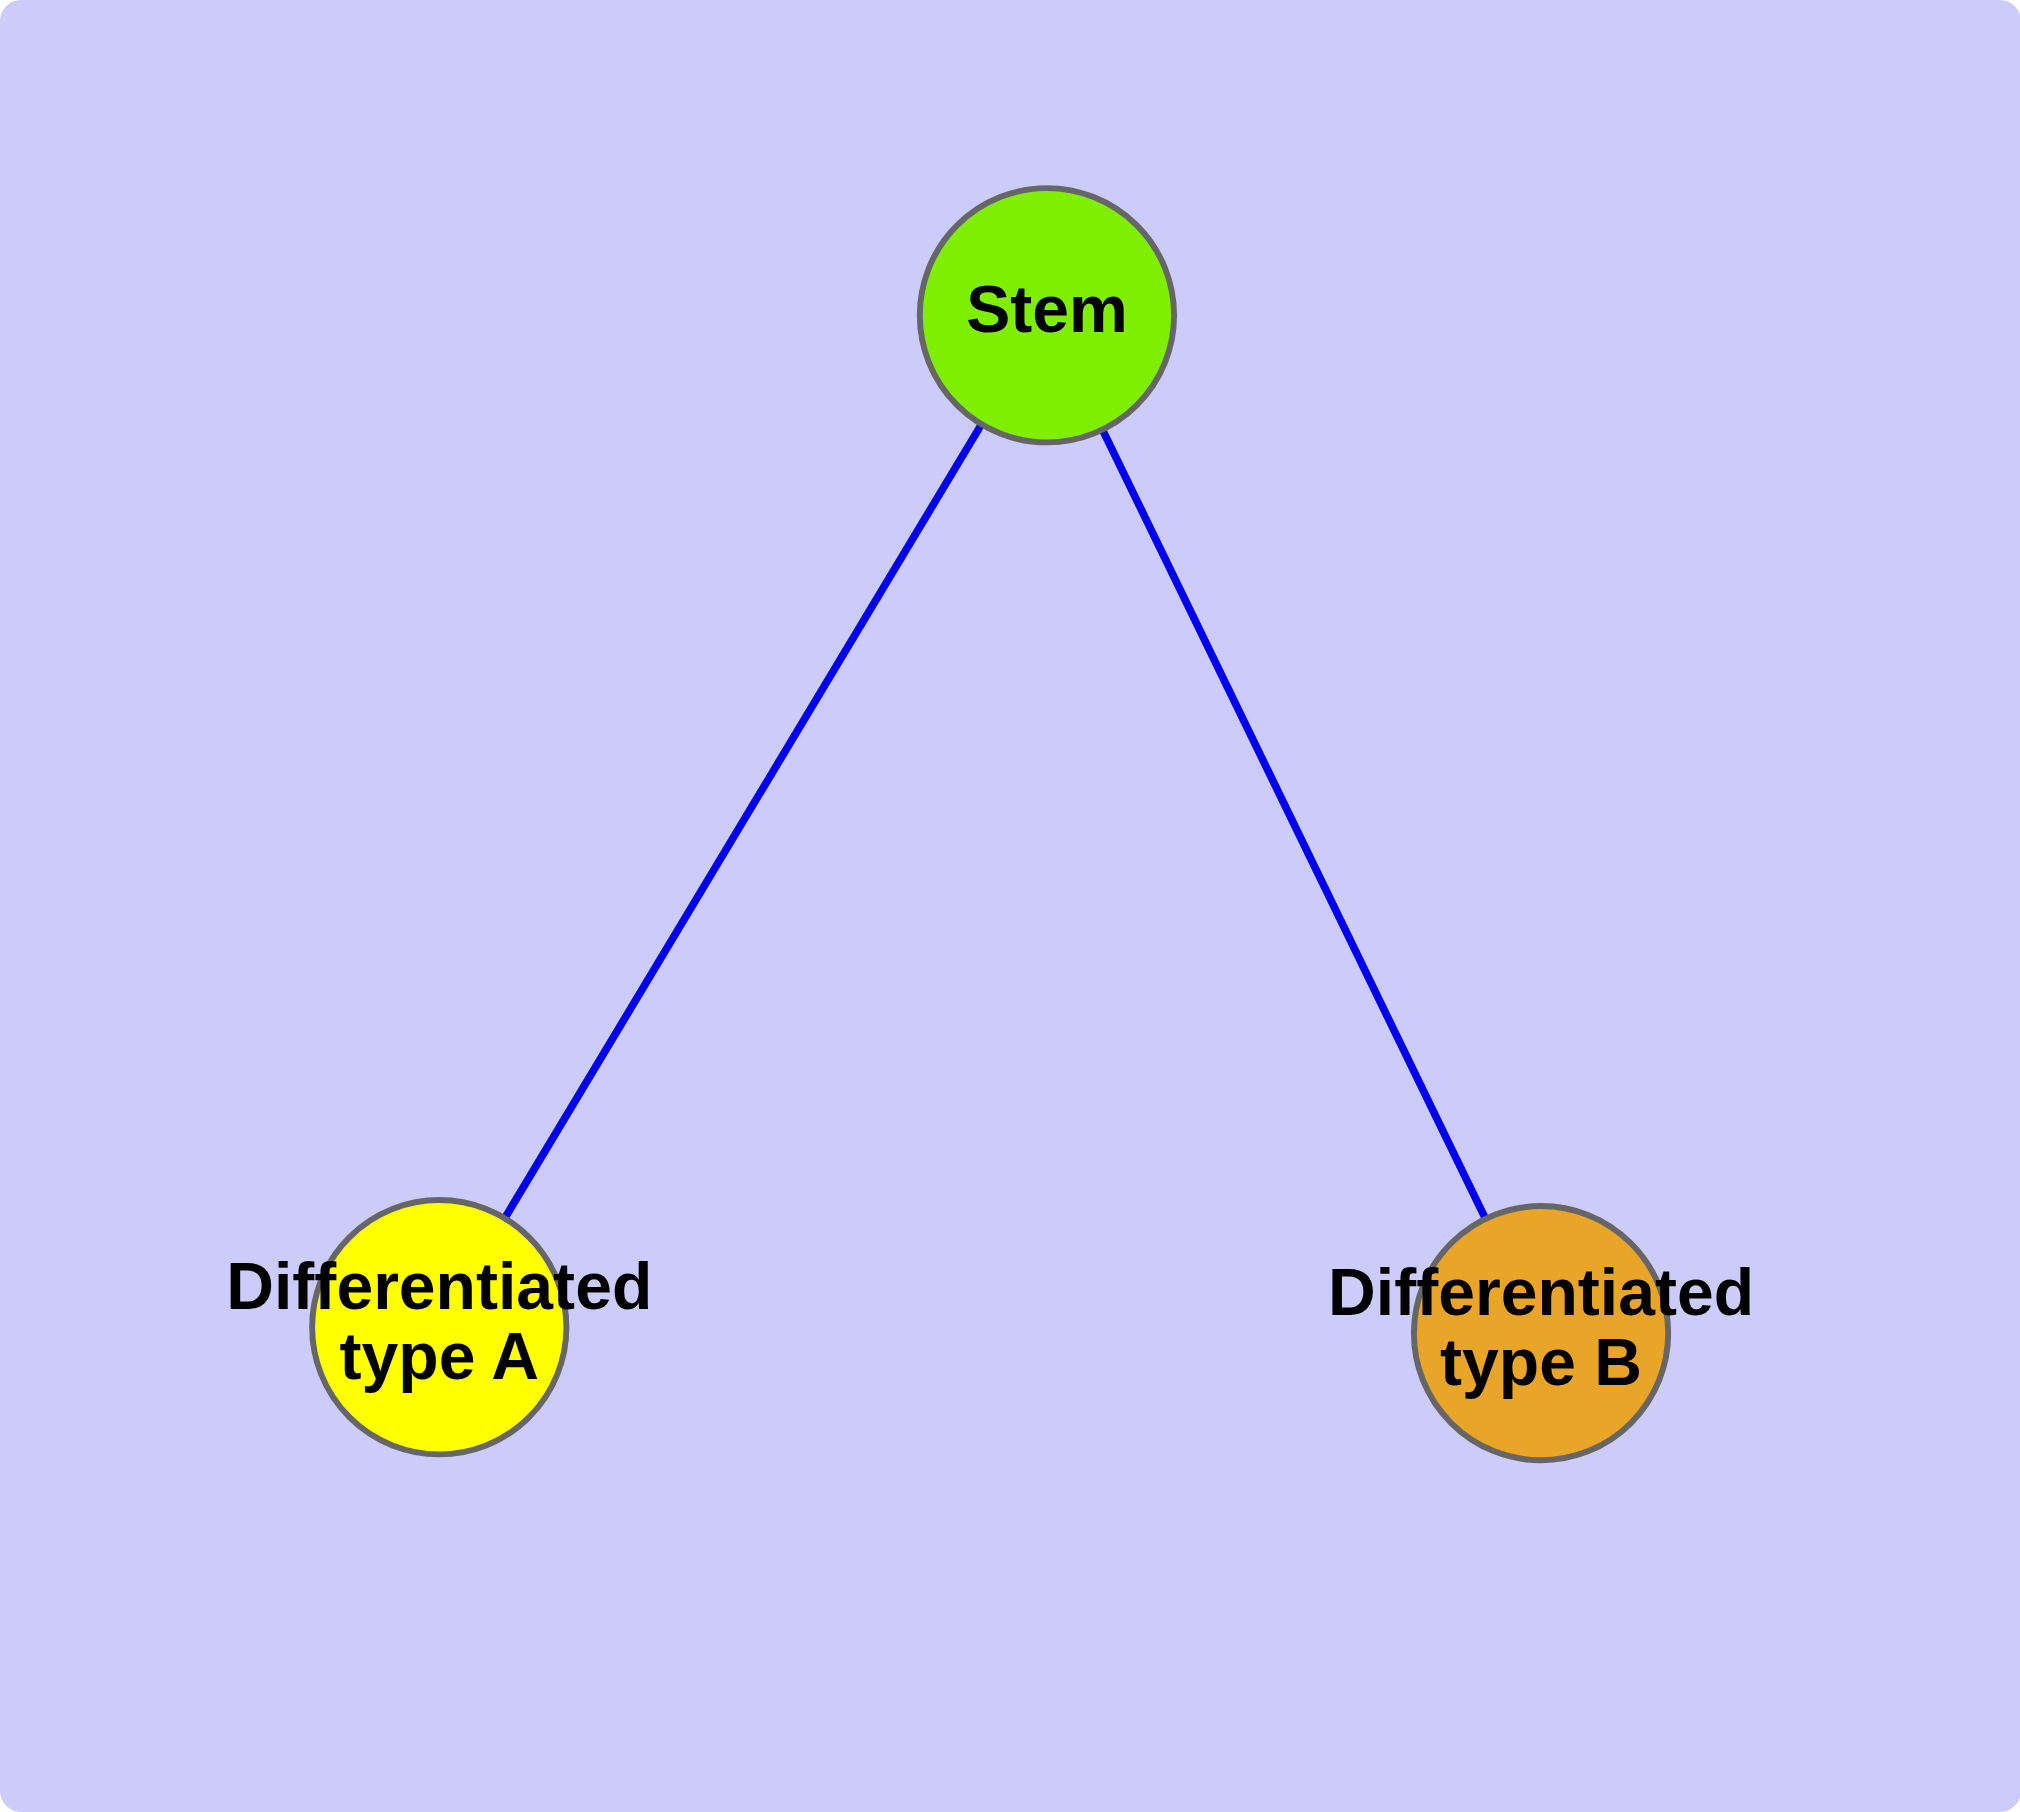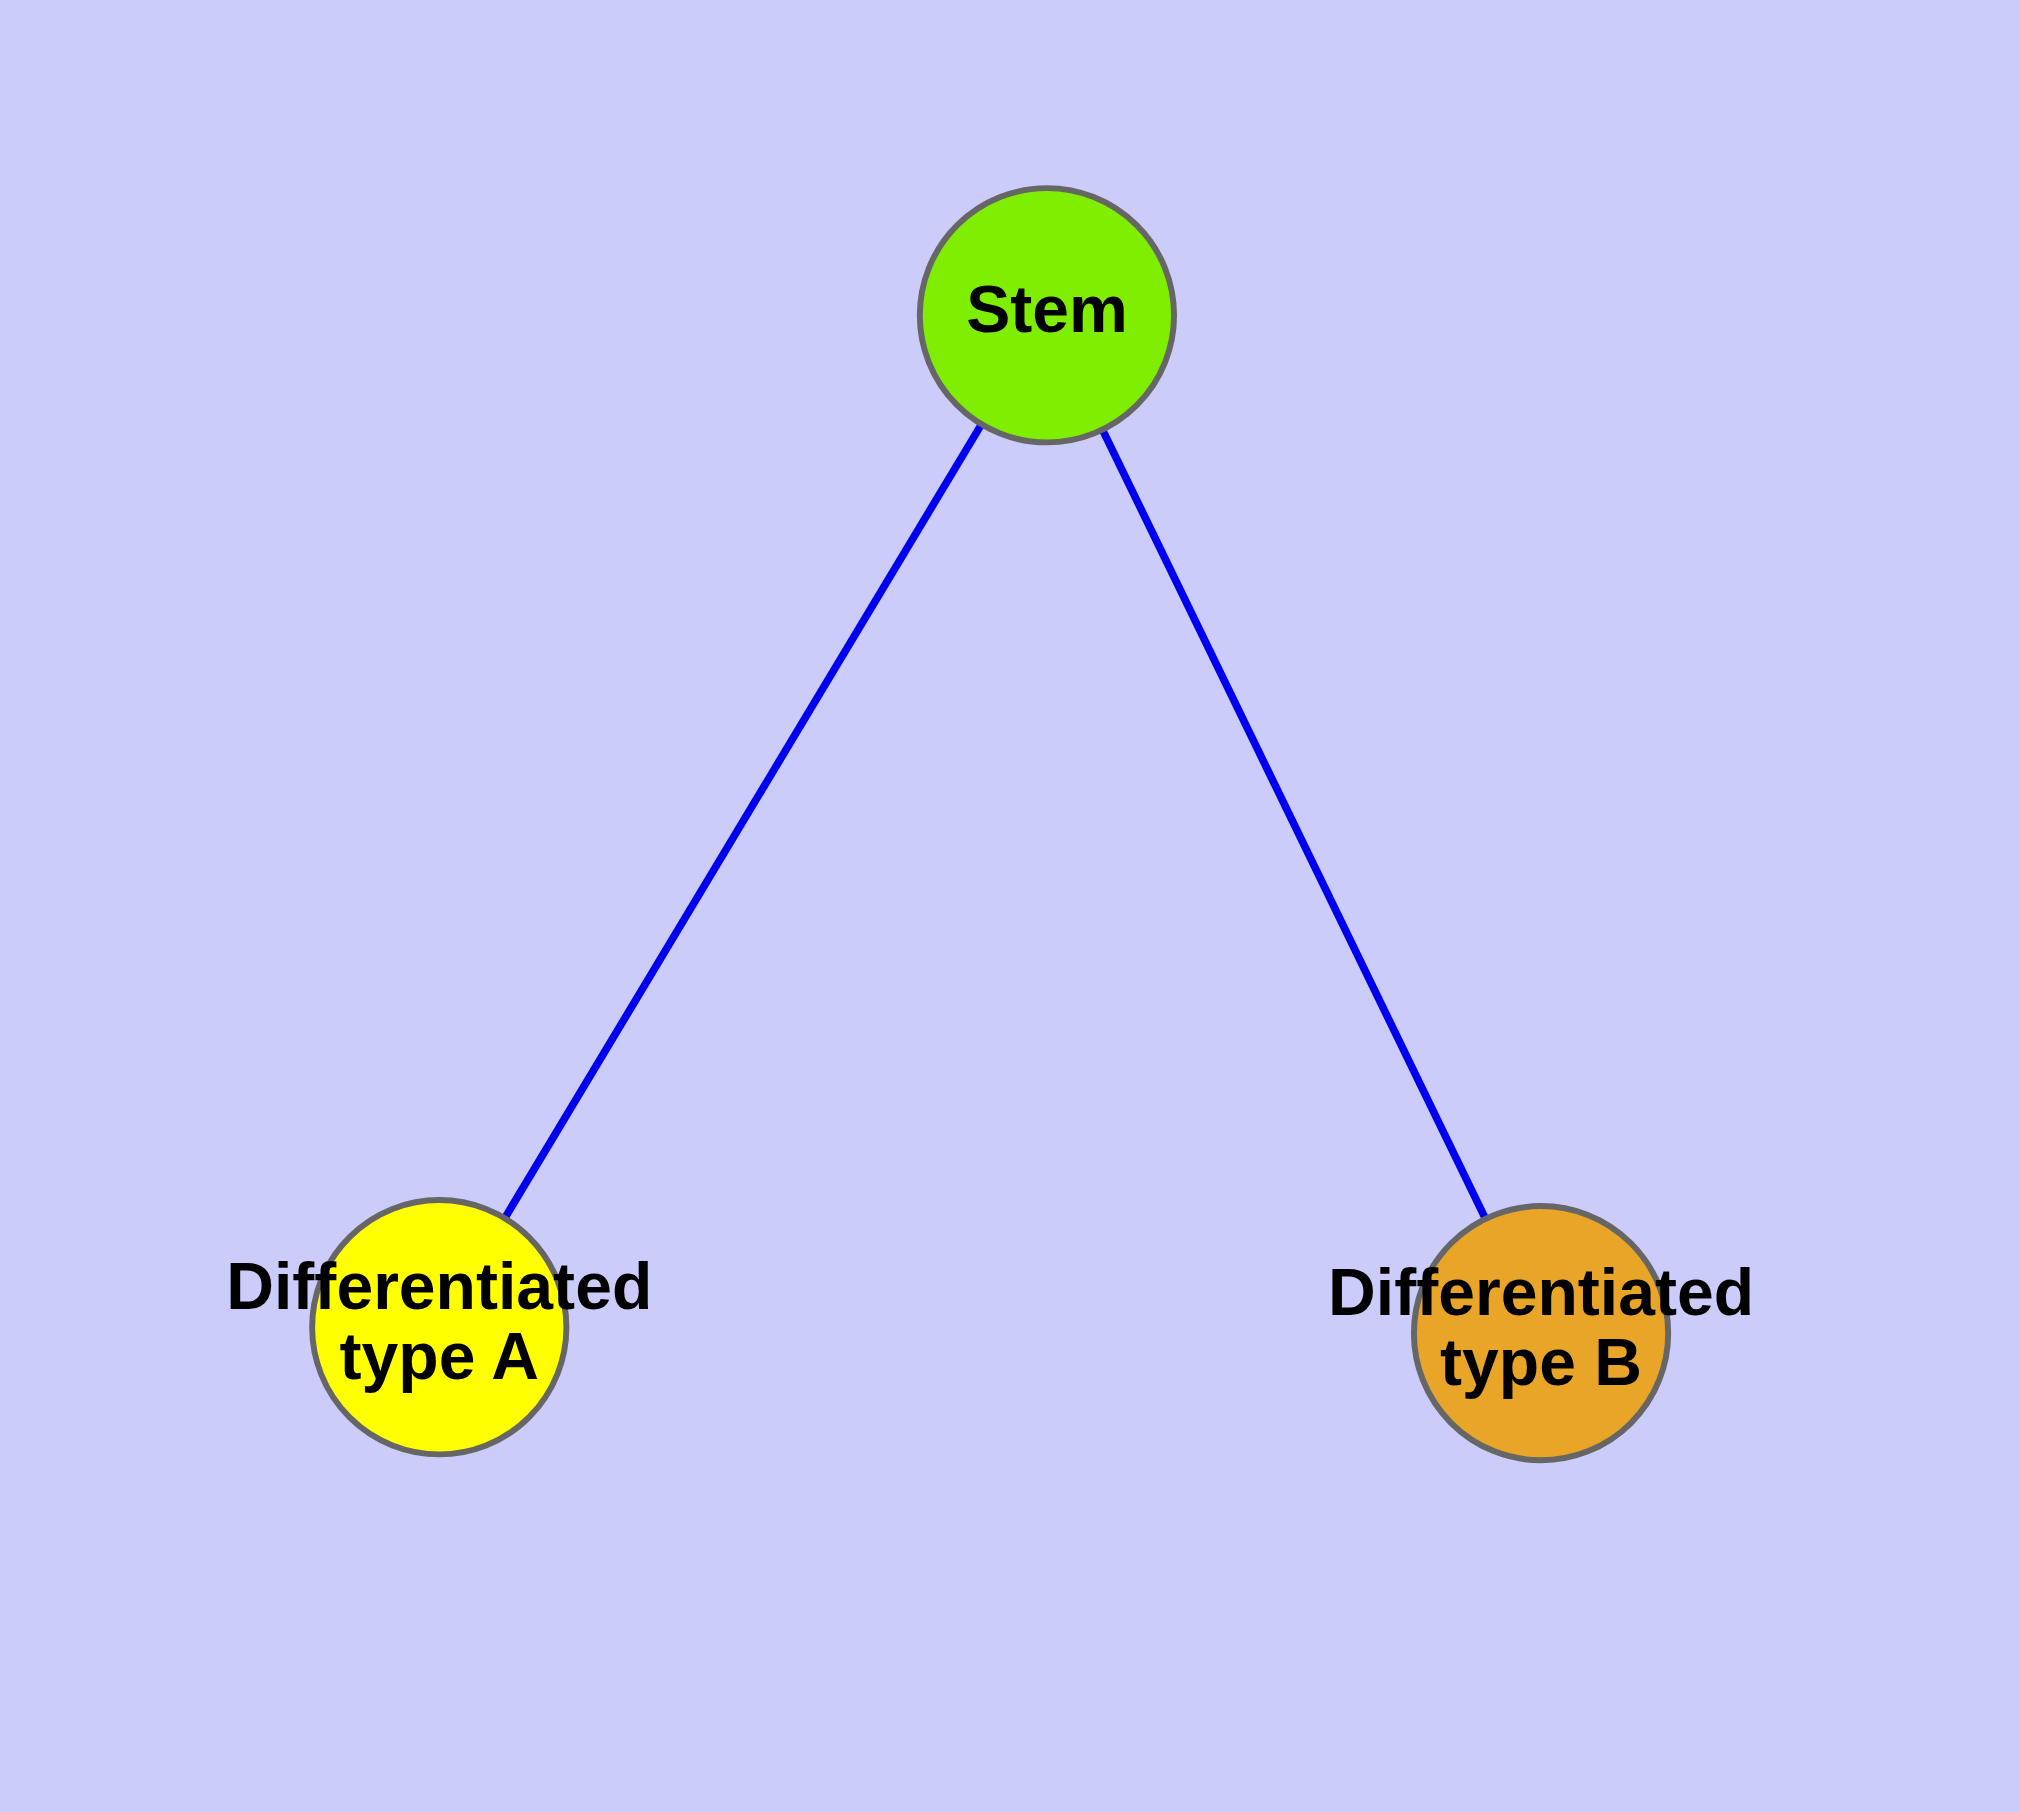--- a/index.html
+++ b/index.html
@@ -8,20 +8,21 @@
   }
   body {
     background: #ffffff;
     font-family: "Liberation Sans", sans-serif;
   }
   #canvas {
     position: relative;
     width: 2021px;
     height: 1812px;
     overflow: hidden;
+    border-radius: 21px;
   }
   #bg-rect {
     position: absolute;
     left: 0;
     top: 0;
     width: 100%;
     height: 100%;
   }
   #graph-svg {
     position: absolute;

